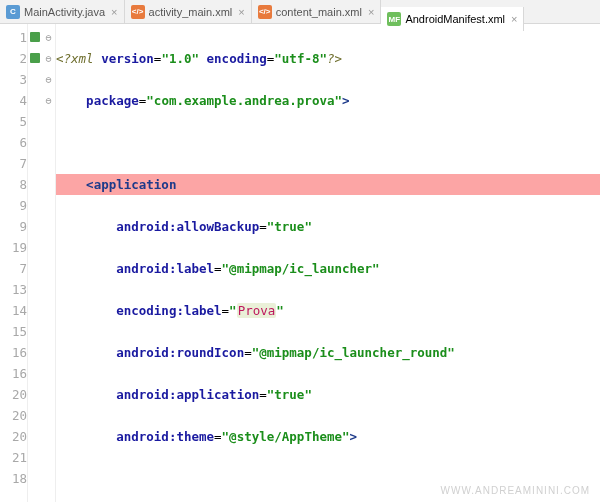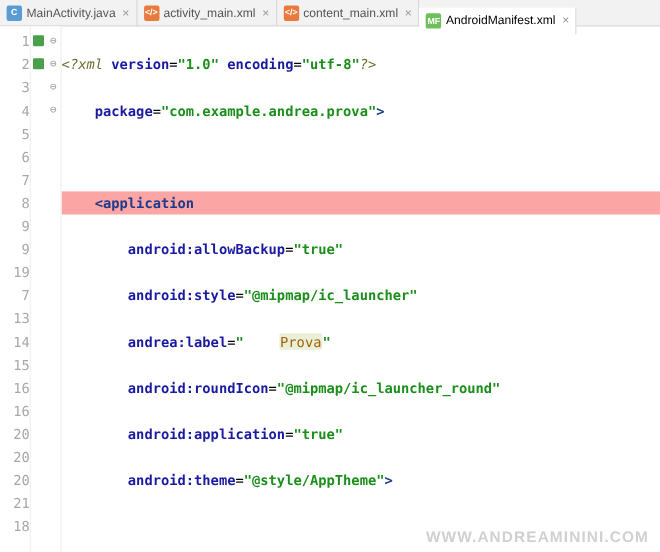--- a/index.html
+++ b/index.html
@@ -17,22 +17,22 @@
   .gutter { width:28px; text-align:right; color:#a8a8a8; background:#fff; border-right:1px solid #eee; padding-top:3px; line-height:21px; user-select:none; }
   .fold-col { width:14px; background:#fff; border-right:1px solid #eee; padding-top:3px; line-height:21px; text-align:center; color:#999; font-size:10px; user-select:none; }
   .marker-col { width:14px; background:#fff; padding-top:3px; line-height:21px; text-align:center; user-select:none; }
   .marker-col .mk { display:inline-block; width:10px; height:10px; background:#4a9f4a; border-radius:1px; }
   .code { flex:1; padding-top:3px; line-height:21px; white-space:pre; overflow:hidden; }
   .hl { background:#fca5a5; }
   .t-pi { color:#6e6e2d; font-style:italic; }
   .t-tag { color:#1d3a8a; font-weight:bold; }
   .t-attr { color:#1a1aa0; font-weight:bold; }
   .t-val { color:#1b8e1b; font-weight:bold; }
-  .t-inj { background:#eaf0d8; color:#a16207; padding:0 1px; border-radius:2px;margin-left:32px; }
-  .watermark { position:absolute; right:10px; bottom:6px; color:#d0d0d0; font-size:14px; font-family:Arial,sans-serif; letter-spacing:1px;font-weight:bold; }
+  .t-inj { background:#eaf0d8; color:#be185d; padding:0 1px; border-radius:2px; }
+  .watermark { position:absolute; right:10px; bottom:6px; color:#d0d0d0; font-size:10px; font-family:Arial,sans-serif; letter-spacing:1px; }
 </style>
 </head>
 <body>
 
 <div class="tabs">
   <div class="tab">
     <span class="fi fi-java">C</span>
     <span class="tab-label">MainActivity.java</span>
     <span class="tab-close">×</span>
   </div>
@@ -125,22 +125,22 @@
       <div></div>
       <div></div>
       <div></div>
   </div>
   <div class="code">
 <div><span class="t-pi">&lt;?</span><span class="t-pi">xml</span> <span class="t-attr">version</span>=<span class="t-val">"1.0"</span> <span class="t-attr">encoding</span>=<span class="t-val">"utf-8"</span><span class="t-pi">?&gt;</span></div>
 <div>    <span class="t-attr">package</span>=<span class="t-val">"com.example.andrea.prova"</span><span class="t-tag">&gt;</span></div>
 <div> </div>
 <div class="hl">    <span class="t-tag">&lt;</span><span class="t-tag">application</span></div>
 <div>        <span class="t-attr">android:allowBackup</span>=<span class="t-val">"true"</span></div>
-<div>        <span class="t-attr">android:style</span>=<span class="t-val">"@mipmap/ic_launcher"</span></div>
-<div>        <span class="t-attr">andrea:label</span>=<span class="t-val">"</span><span class="t-inj">Prova</span><span class="t-val">"</span></div>
+<div>        <span class="t-attr">android:label</span>=<span class="t-val">"@mipmap/ic_launcher"</span></div>
+<div>        <span class="t-attr">encoding:label</span>=<span class="t-val">"</span><span class="t-inj">Prova</span><span class="t-val">"</span></div>
 <div>        <span class="t-attr">android:roundIcon</span>=<span class="t-val">"@mipmap/ic_launcher_round"</span></div>
 <div>        <span class="t-attr">android:application</span>=<span class="t-val">"true"</span></div>
 <div>        <span class="t-attr">android:theme</span>=<span class="t-val">"@style/AppTheme"</span><span class="t-tag">&gt;</span></div>
 
 
 
 
 
 
 

